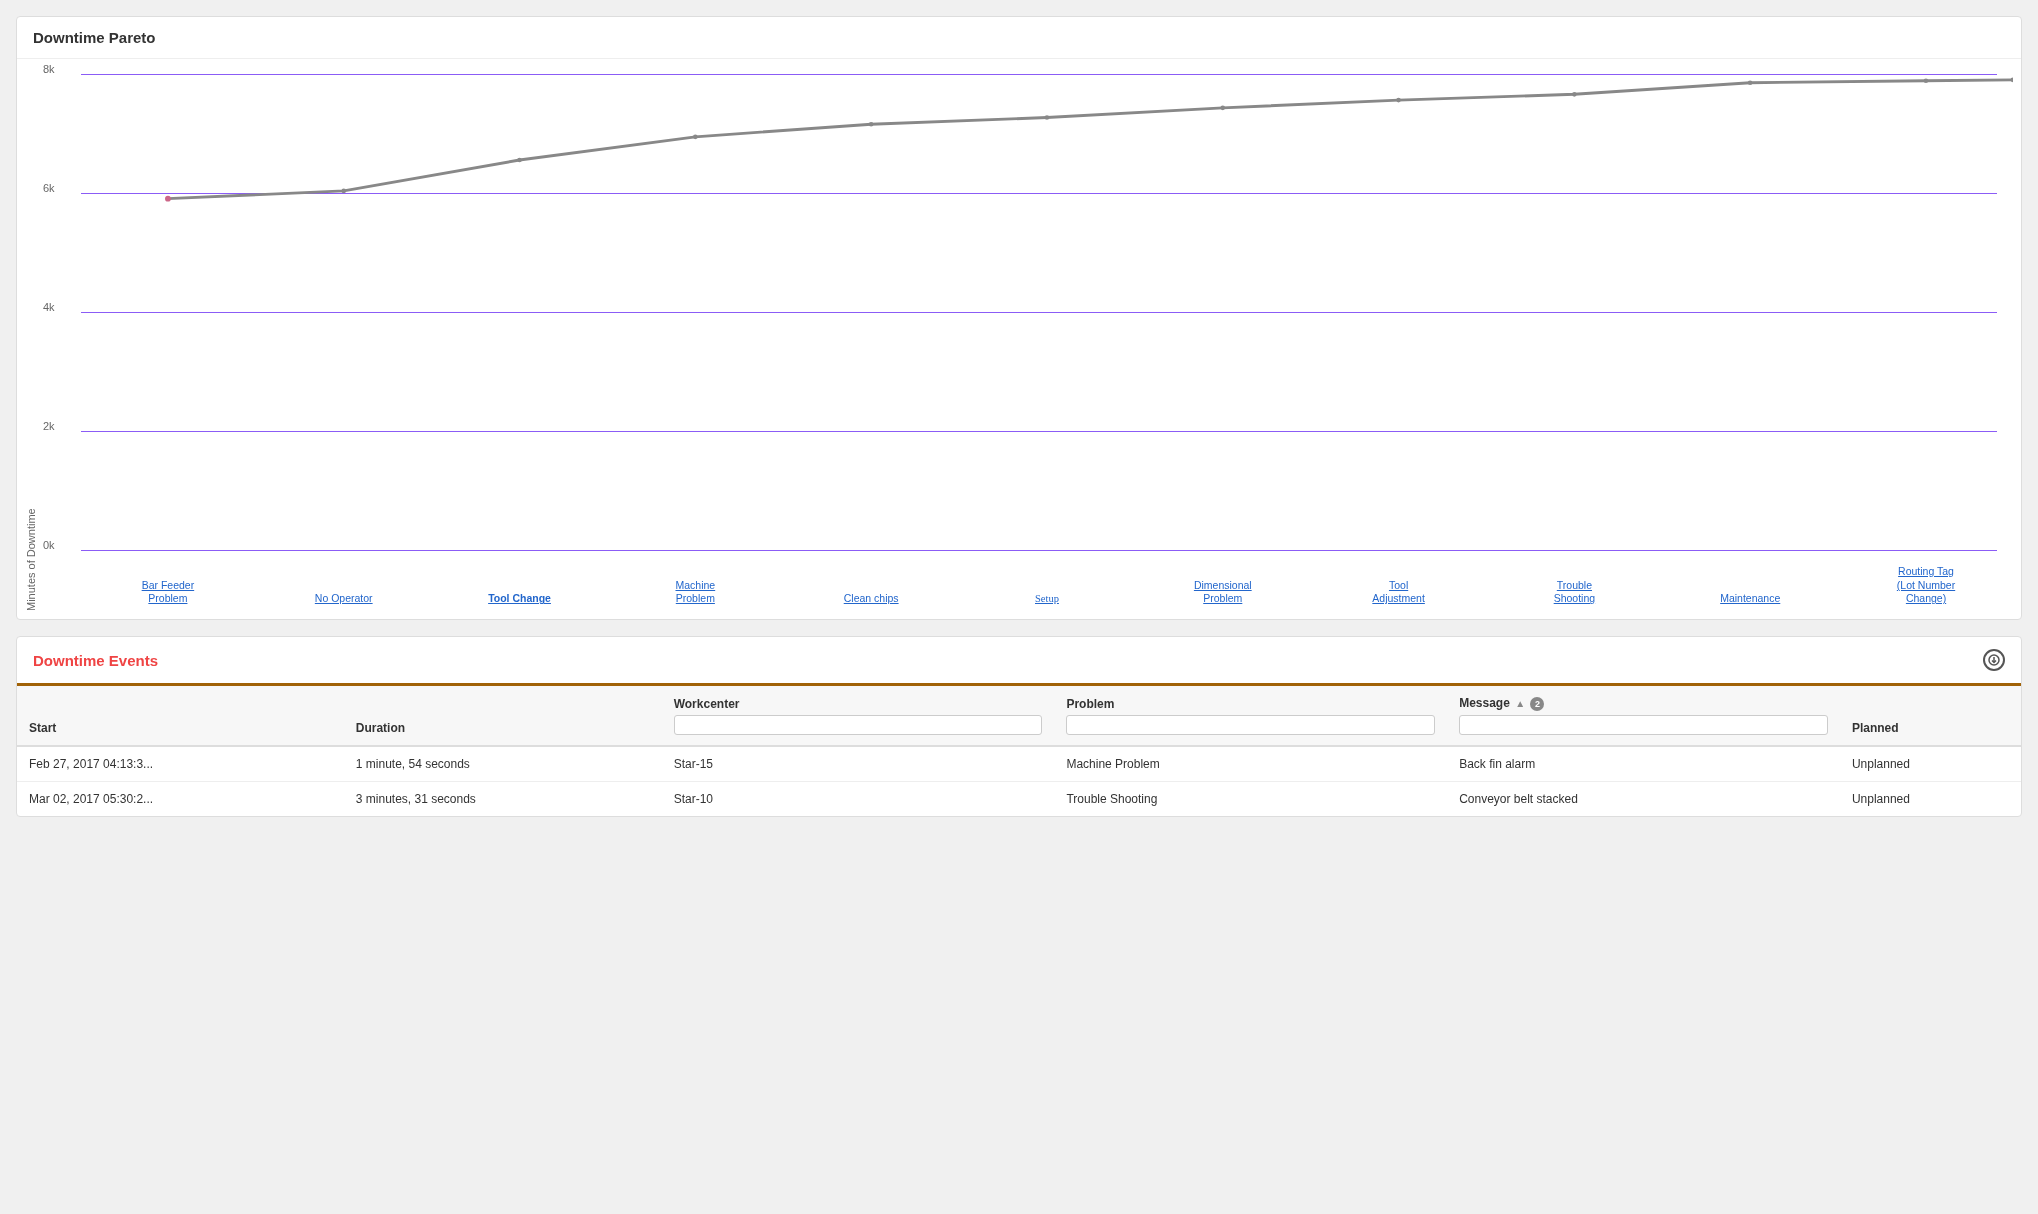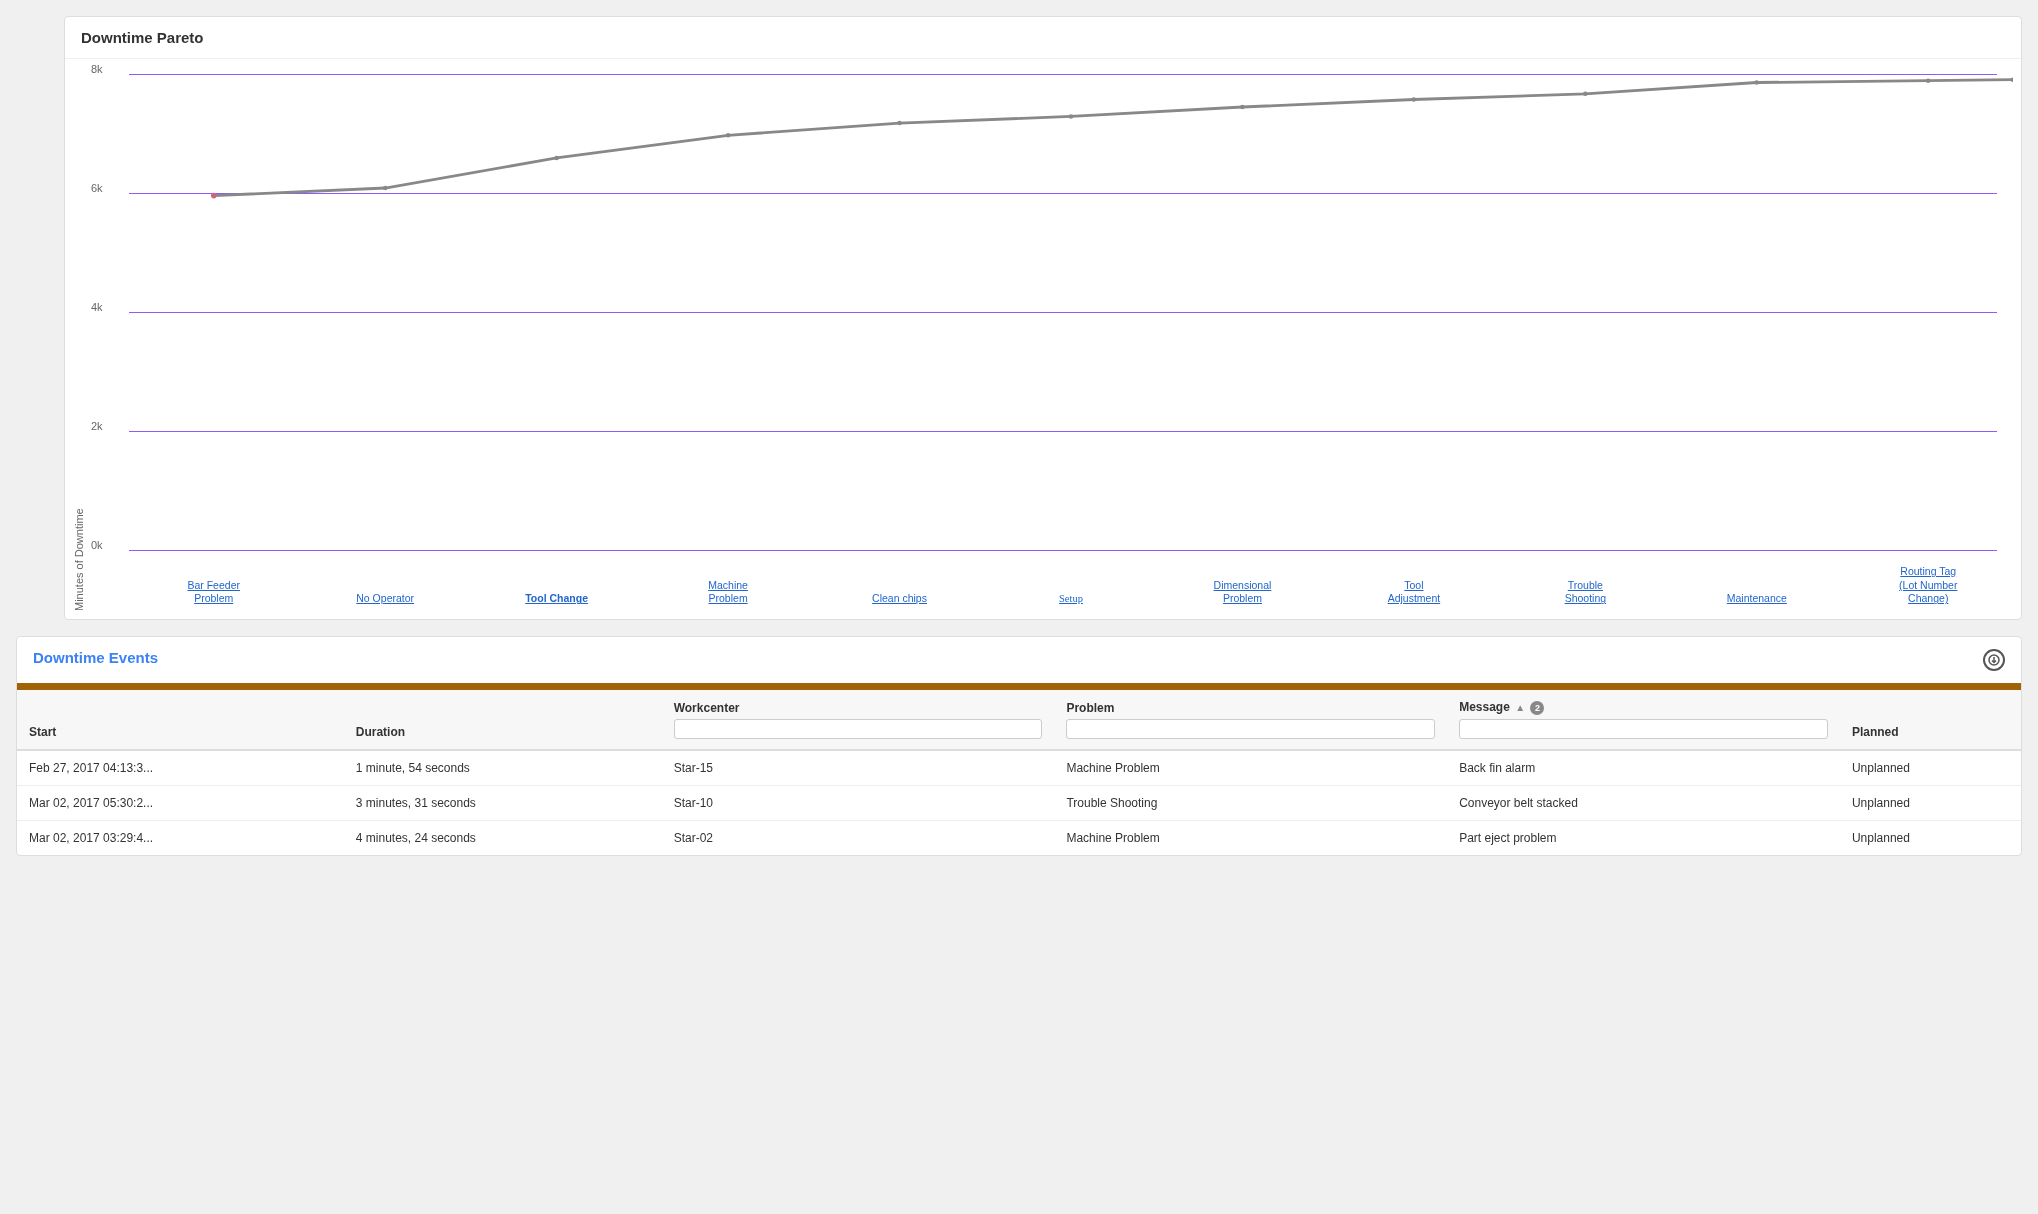--- a/index.html
+++ b/index.html
@@ -1,21 +1,21 @@
 <!DOCTYPE html>
 <html><head>
   <meta charset="utf-8">
   <style>
     * { box-sizing: border-box; margin: 0; padding: 0; }
     body { font-family: -apple-system, BlinkMacSystemFont, "Segoe UI", Arial, sans-serif; font-size: 13px; background: #f0f0f0; color: #333; }
 
     .page-wrapper { padding: 16px; display: flex; flex-direction: column; gap: 16px; }
 
     
-    .card { background: #fff; border: 1px solid #ddd; border-radius: 4px; margin-left: 48px; }
+    .card { background: #fff; border: 1px solid #ddd; border-radius: 4px; }
     .card-header { padding: 12px 16px; border-bottom: 1px solid #eee; font-size: 15px; font-weight: 600; color: #333; }
 
     .chart-container { padding: 16px 8px 8px 8px; position: relative; height: 560px; }
     .chart-inner { display: flex; height: 100%; }
     .y-axis-label { writing-mode: vertical-rl; transform: rotate(180deg); font-size: 11px; color: #666; margin-right: 4px; white-space: nowrap; display: flex; align-items: center; }
     .chart-area { flex: 1; position: relative; }
 
     .grid-lines { position: absolute; top: 0; left: 40px; right: 0; bottom: 60px; }
     .grid-line { position: absolute; left: 0; right: 16px; border-top: 1px solid #8b5cf6; display: flex; align-items: center; }
     .grid-label { position: absolute; left: -38px; font-size: 11px; color: #666; transform: translateY(-50%); }
@@ -23,21 +23,21 @@
     .bars-area { position: absolute; top: 0; left: 40px; right: 0; bottom: 60px; display: flex; align-items: flex-end; gap: 2px; }
     .bar-group { flex: 1; display: flex; flex-direction: column; align-items: center; position: relative; }
     .bar { width: 75%; border-radius: 2px 2px 0 0; }
     .bar-label { position: absolute; bottom: -55px; text-align: center; font-size: 10.5px; color: #2266cc; text-decoration: underline; cursor: pointer; line-height: 1.3; width: 100%; }
 
     
     .chart-svg { position: absolute; top: 0; left: 40px; right: 0; bottom: 60px; pointer-events: none; }
 
     
     .table-card { background: #fff; border: 1px solid #ddd; border-radius: 4px; }
-    .table-header { padding: 12px 16px; border-bottom: 7px solid #a16207; font-size: 15px; font-weight: 600; color: #3b82f6; display: flex; justify-content: space-between; }
+    .table-header { padding: 12px 16px; border-bottom: 3px solid #a16207; font-size: 15px; font-weight: 600; color: #ef4444; display: flex; justify-content: space-between; align-items: center; }
     .download-icon { width: 22px; height: 22px; border: 2px solid #555; border-radius: 50%; display: flex; align-items: center; justify-content: center; cursor: pointer; }
 
     table { width: 100%; border-collapse: collapse; }
     thead tr { background: #f7f7f7; }
     th { padding: 10px 12px; text-align: left; font-weight: 600; font-size: 12px; color: #333; border-bottom: 2px solid #ddd; vertical-align: bottom; }
     td { padding: 10px 12px; font-size: 12px; border-bottom: 1px solid #eee; vertical-align: top; }
     tr:last-child td { border-bottom: none; }
 
     .filter-input { width: 100%; border: 1px solid #ccc; border-radius: 3px; padding: 3px 5px; font-size: 11px; margin-top: 4px; }
 
@@ -200,25 +200,17 @@
             <td>Unplanned</td>
           </tr>
           <tr>
             <td>Mar 02, 2017 05:30:2...</td>
             <td>3 minutes, 31 seconds</td>
             <td>Star-10</td>
             <td>Trouble Shooting</td>
             <td>Conveyor belt stacked</td>
             <td>Unplanned</td>
           </tr>
-          <tr>
-            <td>Mar 02, 2017 03:29:4...</td>
-            <td>4 minutes, 24 seconds</td>
-            <td>Star-02</td>
-            <td>Machine Problem</td>
-            <td>Part eject problem</td>
-            <td>Unplanned</td>
-          </tr>
         </tbody>
     </table>
   </div>
 
 </div>
 
 </body></html>

